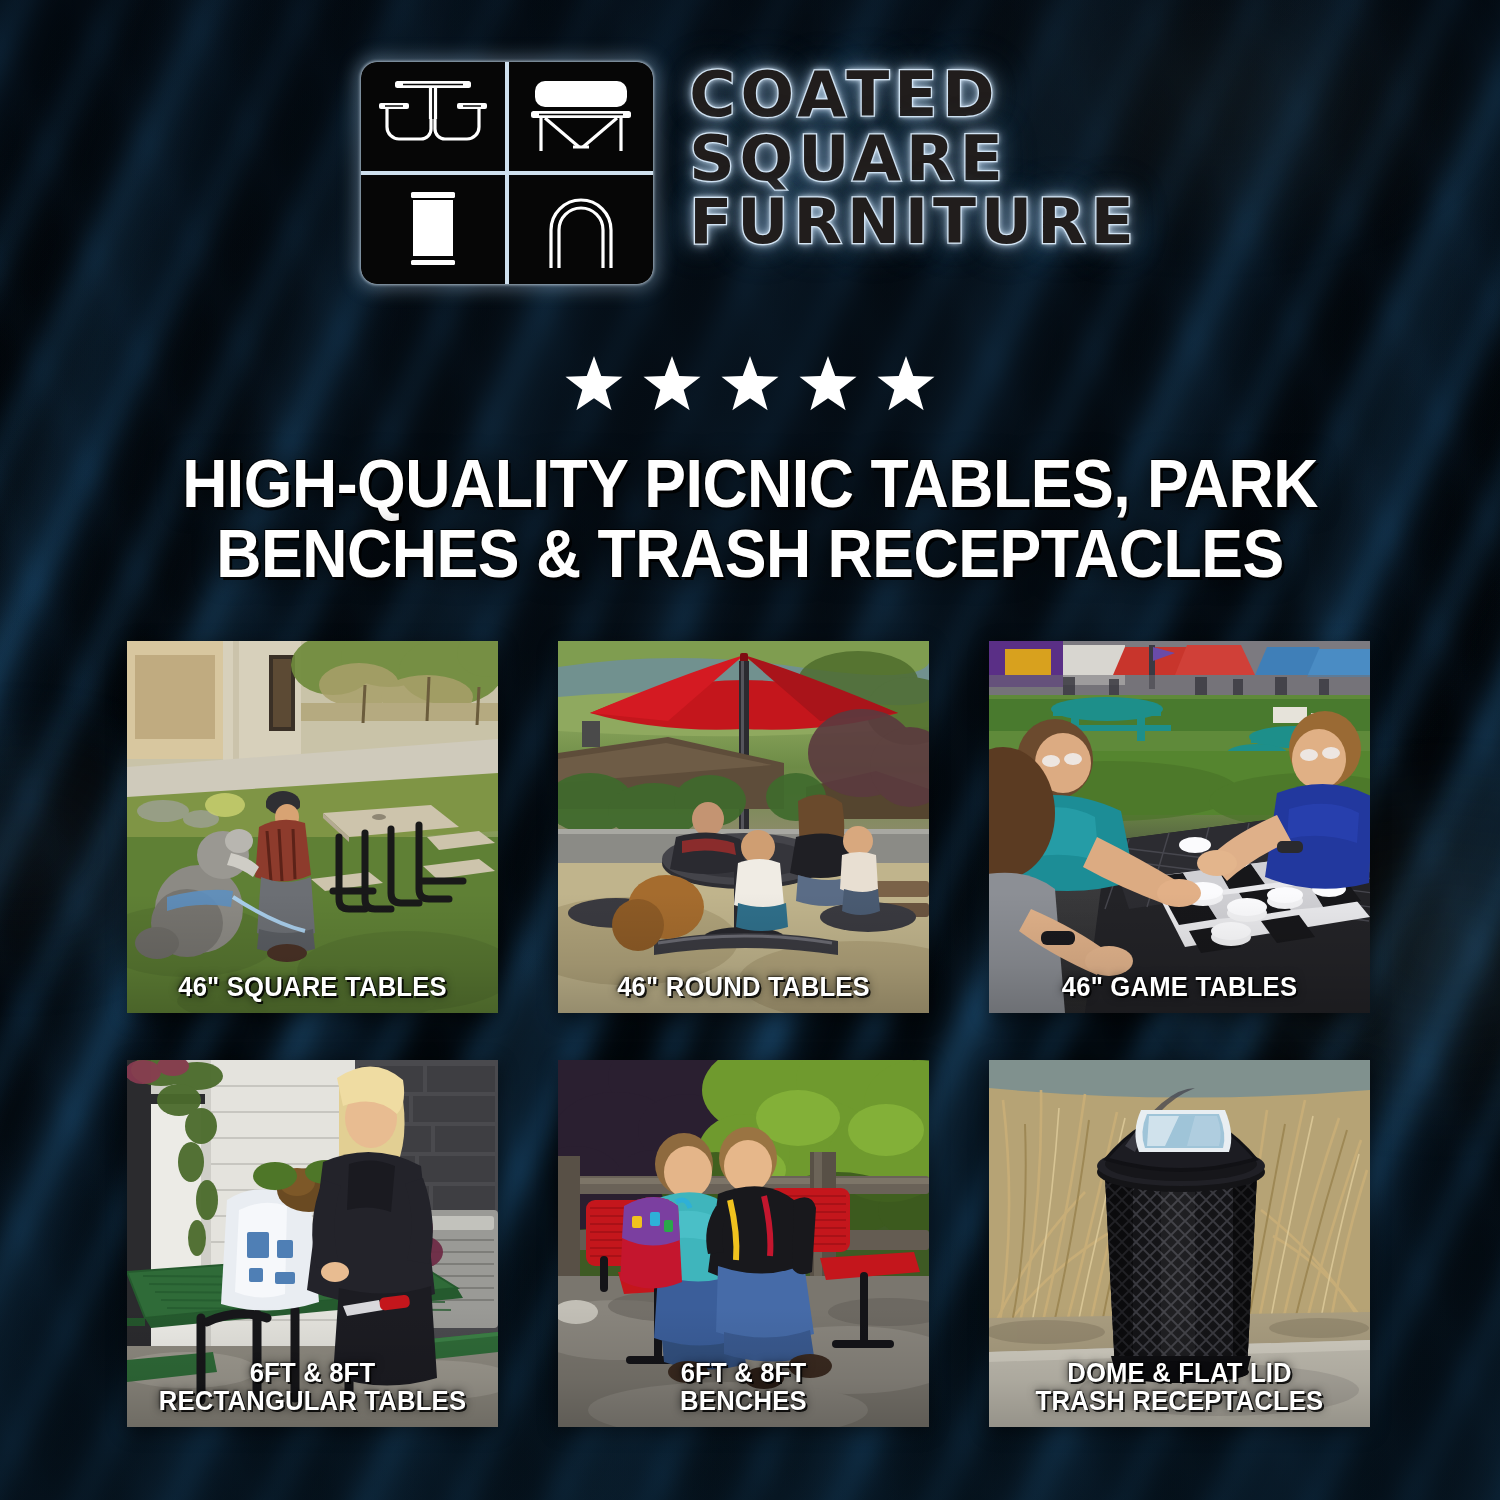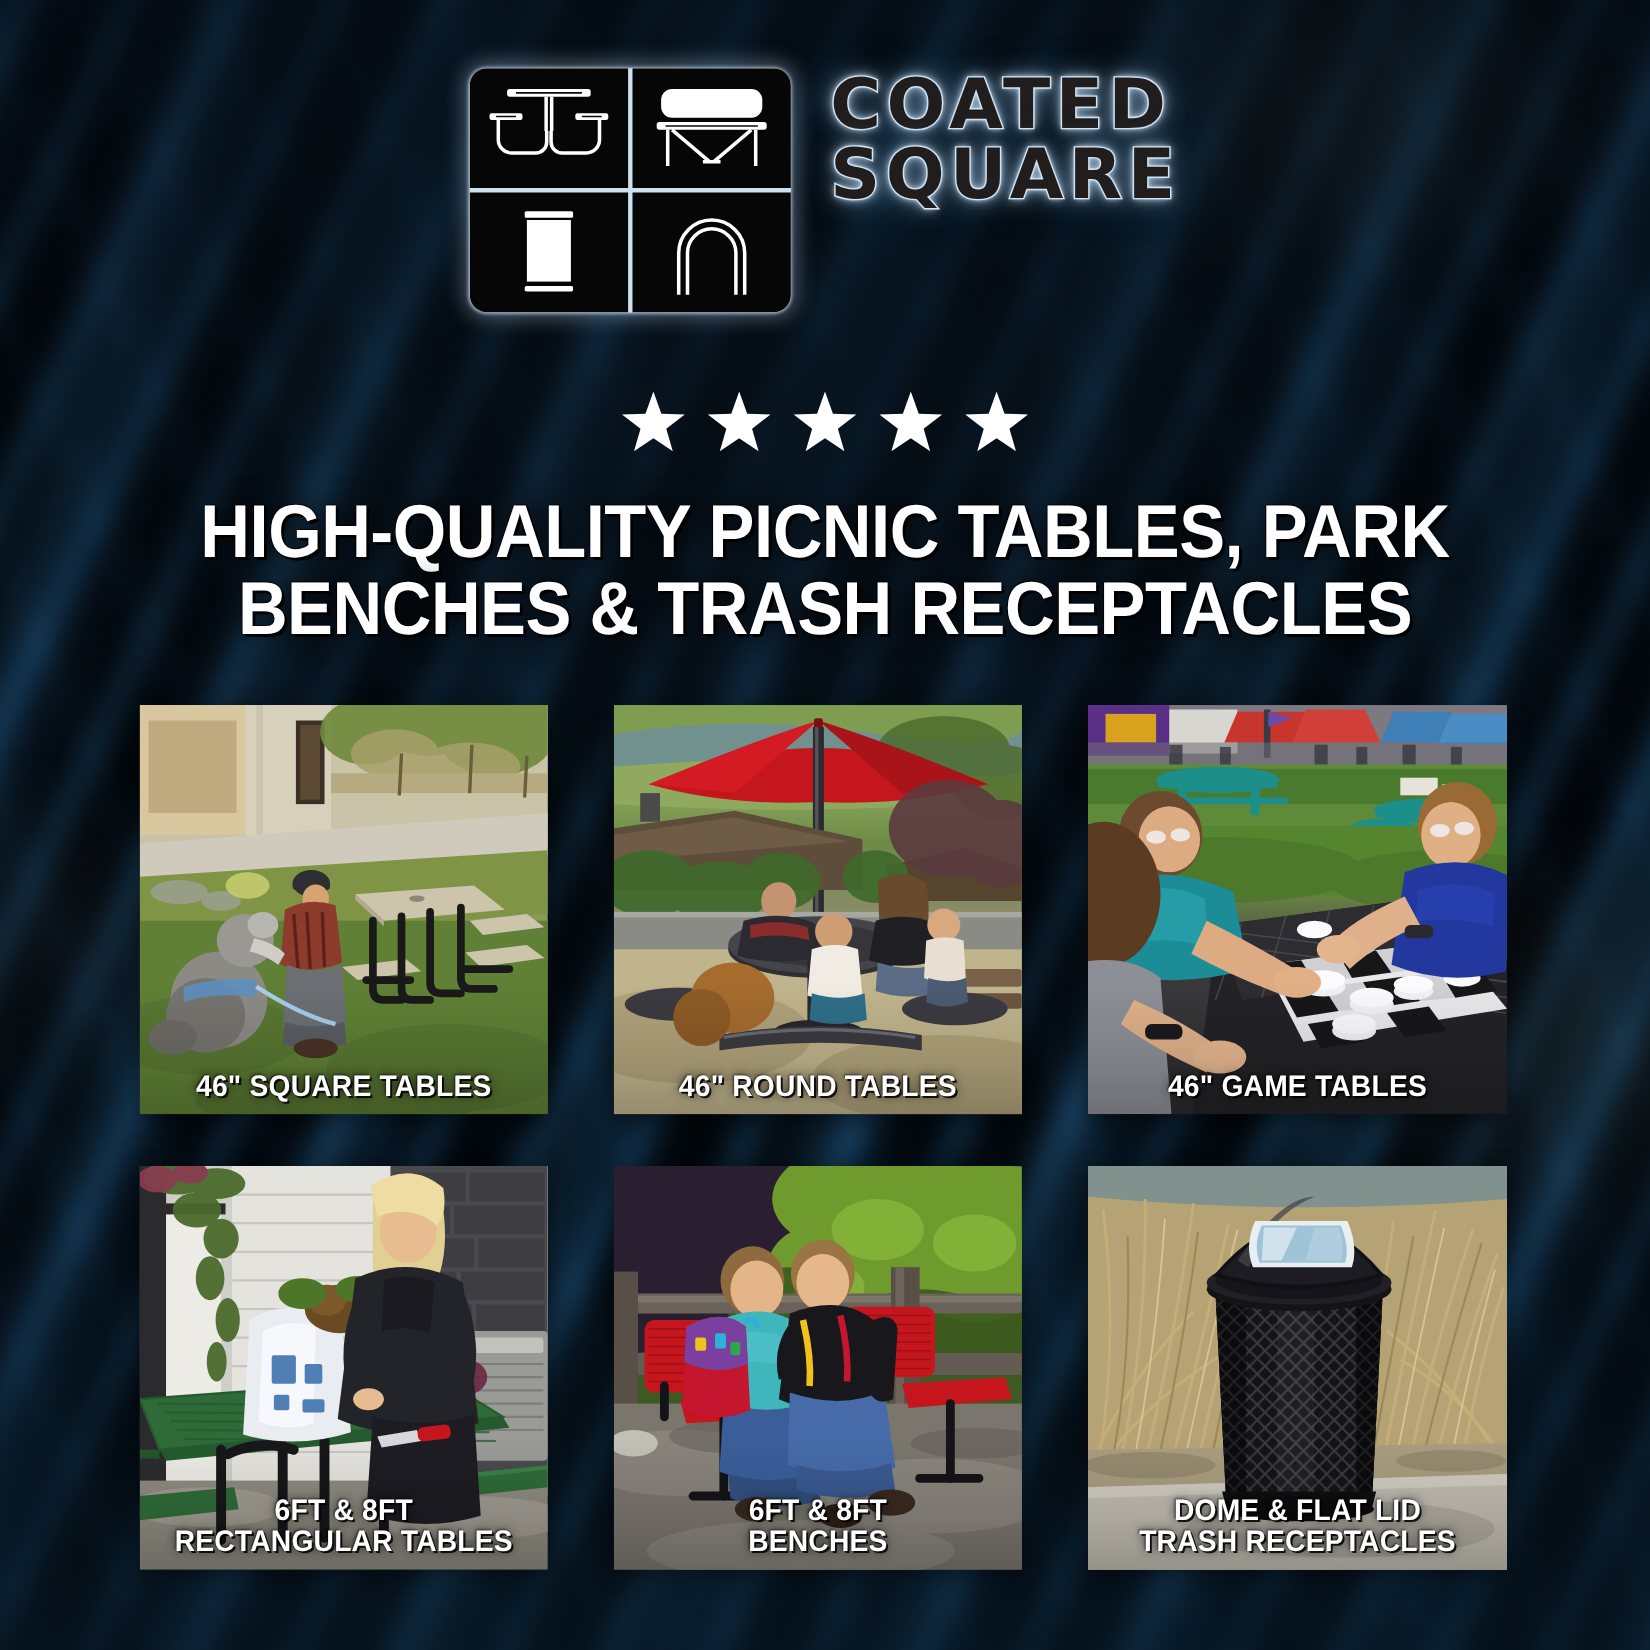--- a/index.html
+++ b/index.html
@@ -253,20 +253,21 @@
           <svg width="120" height="92" viewBox="0 0 120 92" fill="none" stroke="#fff" stroke-width="3.2">
             <path d="M30 84 V46 a30 30 0 0 1 60 0 V84"></path>
             <path d="M38 84 V46 a22 22 0 0 1 44 0 V84"></path>
           </svg>
         </div>
       </div>
 
       <div class="brand-words">
         <div class="brand-line">COATED</div>
         <div class="brand-line">SQUARE</div>
+        <div class="brand-line">FURNITURE</div>
       </div>
     </div>
 
     <div class="stars" id="star-row">
         <svg class="star" viewBox="0 0 100 100">
           <polygon points="50.00,0.00 62.05,33.42 97.55,34.55 69.50,56.33 79.39,90.45 50.00,70.50 20.61,90.45 30.50,56.33 2.45,34.55 37.95,33.42" fill="#ffffff"></polygon>
         </svg>
         <svg class="star" viewBox="0 0 100 100">
           <polygon points="50.00,0.00 62.05,33.42 97.55,34.55 69.50,56.33 79.39,90.45 50.00,70.50 20.61,90.45 30.50,56.33 2.45,34.55 37.95,33.42" fill="#ffffff"></polygon>
         </svg>

